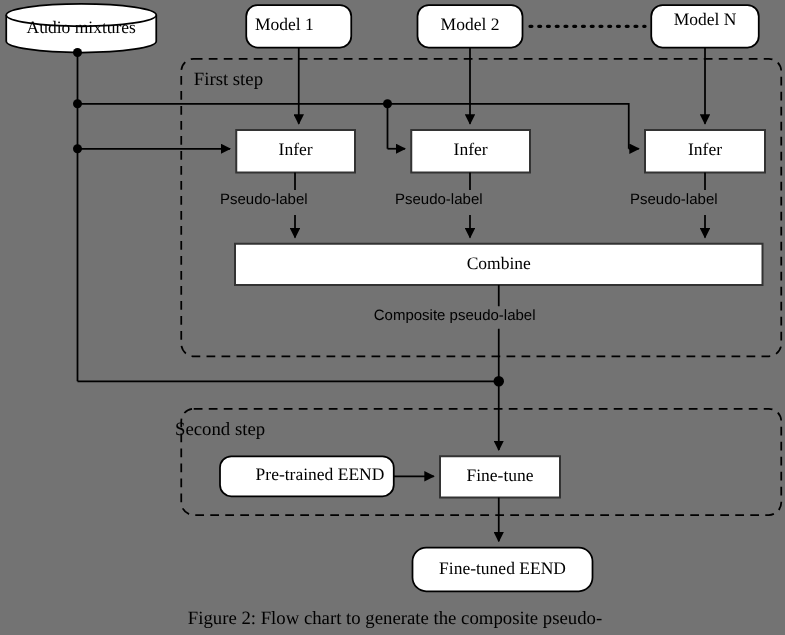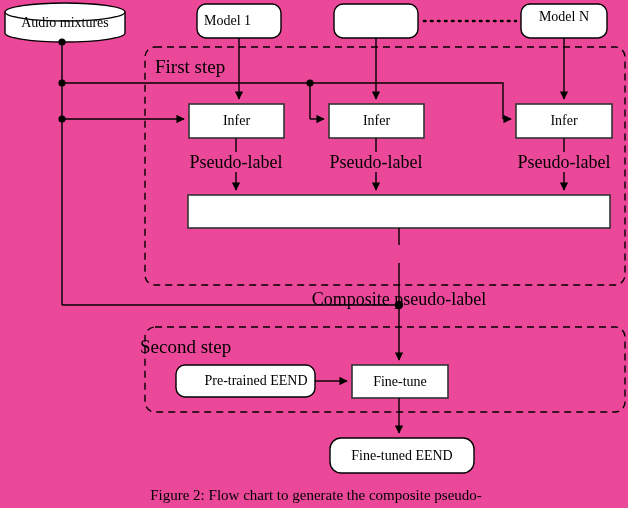--- a/index.html
+++ b/index.html
@@ -9,21 +9,21 @@
     background: #ffffff;
   }
   body {
     font-family: "Liberation Serif", "DejaVu Serif", serif;
     color: #000000;
   }
   #canvas {
     position: relative;
     width: 628px;
     height: 508px;
-    background: #ec4899;
+    background: #737373;
     overflow: hidden;
   }
   svg.layer {
     position: absolute;
     left: 0;
     top: 0;
     width: 628px;
     height: 508px;
   }
   .node-label {
@@ -34,30 +34,30 @@
     text-align: center;
     font-family: "Liberation Serif", "DejaVu Serif", serif;
     font-size: 14px;
     line-height: 1.1;
     color: #000000;
     white-space: nowrap;
     pointer-events: none;
   }
   .edge-label {
     position: absolute;
-    font-family: Liberation Serif, serif;
-    font-size: 18px;
-    color: #000000;
-    white-space: nowrap;
-    text-align: center;
+    font-family: Liberation Sans, sans-serif;
+    font-size: 12px;
+    color: #000000;
+    white-space: nowrap;
+    text-align: left;
   }
   .group-label {
     position: absolute;
     font-family: "Liberation Serif", "DejaVu Serif", serif;
-    font-size: 19px;
+    font-size: 15px;
     color: #000000;
     white-space: nowrap;
   }
   .caption {
     position: absolute;
     left: 0;
     top: 487px;
     width: 628px;
     font-family: "Liberation Serif", "DejaVu Serif", serif;
     font-size: 15px;
@@ -150,47 +150,49 @@
       <circle cx="62" cy="119" r="3.6"></circle>
       <circle cx="310" cy="83" r="3.6"></circle>
       <circle cx="399" cy="305" r="4.2"></circle>
     </g>
   </svg>
 
   <div class="node-label" style="left:5px; top:12px; width:120px; height:22px;">Audio mixtures</div>
 
   <div class="node-label" style="left:197px; top:4px; width:61px; height:34px;">Model 1</div>
 
+  <div class="node-label" style="left:334px; top:4px; width:84px; height:34px;">Model 2</div>
 
   <div class="node-label" style="left:521px; top:4px; width:86px; height:26px;">Model N</div>
 
   <div class="node-label" style="left:189px; top:104px; width:95px; height:34px;">Infer</div>
 
   <div class="node-label" style="left:329px; top:104px; width:95px; height:34px;">Infer</div>
 
   <div class="node-label" style="left:516px; top:104px; width:96px; height:34px;">Infer</div>
 
+  <div class="node-label" style="left:188px; top:195px; width:422px; height:33px;">Combine</div>
 
   <div class="node-label" style="left:176px; top:365px; width:160px; height:32px;">Pre-trained EEND</div>
 
   <div class="node-label" style="left:352px; top:365px; width:96px; height:33px;">Fine-tune</div>
 
   <div class="node-label" style="left:330px; top:438px; width:144px; height:35px;">Fine-tuned EEND</div>
 
   <div class="group-label" style="left:155px; top:56px;">First step</div>
 
   <div class="group-label" style="left:140px; top:336px;">Second step</div>
 
   <div class="edge-label" style="left:176px; top:152px; width:120px;">Pseudo-label</div>
 
   <div class="edge-label" style="left:316px; top:152px; width:120px;">Pseudo-label</div>
 
   <div class="edge-label" style="left:504px; top:152px; width:120px;">Pseudo-label</div>
 
-  <div class="edge-label" style="left:299px; top:245px; width:200px;margin-top:44px;">Composite pseudo-label</div>
+  <div class="edge-label" style="left:299px; top:245px; width:200px;">Composite pseudo-label</div>
 
   <div class="caption">Figure 2:   Flow chart  to generate  the  composite  pseudo-</div>
 
   <div class="hit" style="left:5px; top:3px; width:120px; height:39px;"></div>
   <div class="hit" style="left:197px; top:4px; width:84px; height:34px;"></div>
   <div class="hit" style="left:334px; top:4px; width:84px; height:34px;"></div>
   <div class="hit" style="left:521px; top:4px; width:86px; height:34px;"></div>
   <div class="hit" style="left:189px; top:104px; width:95px; height:34px;"></div>
   <div class="hit" style="left:329px; top:104px; width:95px; height:34px;"></div>
   <div class="hit" style="left:516px; top:104px; width:96px; height:34px;"></div>

